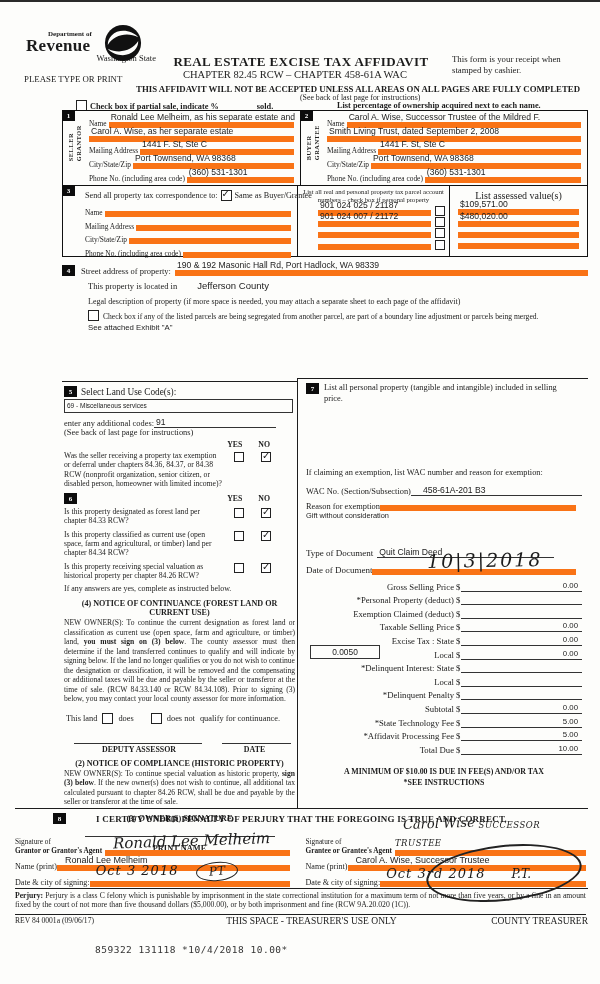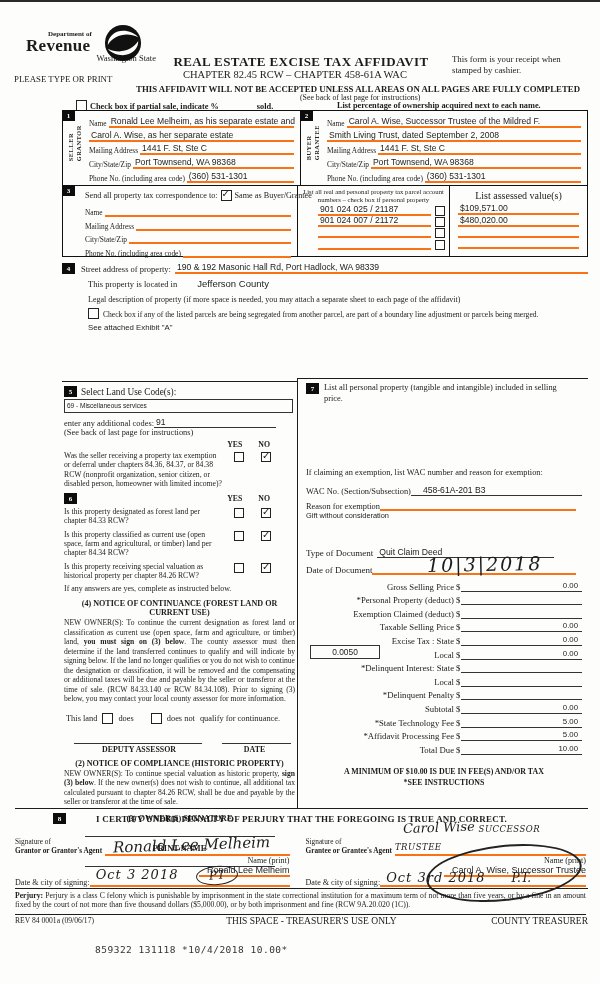--- a/index.html
+++ b/index.html
@@ -7,21 +7,21 @@
   .topline{position:absolute;top:0;left:0;width:600px;height:2px;background:#2a2a2a;}
   
   .logo{position:absolute;top:30px;left:26px;width:130px;}
   .l-dept{font-size:7px;font-weight:bold;margin-left:22px;}
   .l-rev{font-size:17px;font-weight:bold;letter-spacing:.3px;line-height:15px;}
   .l-state{font-size:8.5px;margin-left:0;text-align:right;}
   .logo-mark{position:absolute;left:78px;top:-6px;}
   .title{position:absolute;top:54px;left:136px;width:330px;text-align:center;font-weight:bold;font-size:13px;letter-spacing:.4px;}
   .chapter{position:absolute;top:69px;left:130px;width:330px;text-align:center;font-size:10.5px;}
   .receipt{position:absolute;top:54px;left:452px;width:130px;font-size:8.8px;line-height:10.5px;}
-  .typeprint{position:absolute;top:74px;left:14px;font-size:8.8px;}
+  .typeprint{position:absolute;top:74px;left:24px;font-size:8.8px;}
   .warning{position:absolute;top:84px;left:0;width:580px;text-align:right;font-weight:bold;font-size:8.8px;}
   .seeback{position:absolute;top:93px;left:300px;font-size:7.8px;}
   .partialrow{position:absolute;top:100px;left:76px;display:flex;align-items:flex-end;font-size:8.3px;font-weight:bold;}
   .ownership{position:absolute;top:101px;left:337px;font-size:8.3px;font-weight:bold;}
   
   .cb{display:inline-block;width:9px;height:9px;border:1.2px solid #222;background:#fff;vertical-align:-1px;position:relative;flex:none;}
   .cb .ck{position:absolute;left:0;top:-3px;font-size:10px;font-weight:bold;font-family:"DejaVu Sans",sans-serif;}
   .blank{display:inline-block;width:32px;border-bottom:1px solid #333;height:8px;margin:0 3px;}
   
   .mainbox{position:absolute;top:110px;left:62px;width:526px;height:147px;border:1.5px solid #111;box-sizing:border-box;}
@@ -33,21 +33,21 @@
   .corr{width:235px;border-right:1.3px solid #111;}
   .parc{width:152px;border-right:1.3px solid #111;}
   .assess{flex:1;}
   .tab{display:inline-flex;align-items:center;justify-content:center;width:13px;height:11px;background:#0c0c0c;color:#fff;font-size:7px;font-weight:bold;flex:none;}
   .tab.corner{position:absolute;left:-1px;top:-1px;}
   .vlabels{position:absolute;left:4px;top:14px;display:flex;gap:1px;}
   .vlabels span{writing-mode:vertical-rl;transform:rotate(180deg);font-size:6.3px;font-weight:bold;letter-spacing:.6px;}
   .fields{margin:3px 6px 0 26px;}
   .frow{display:flex;align-items:flex-end;height:13.8px;}
   .lab{font-size:7.4px;white-space:nowrap;padding-right:2px;}
-  .grow{flex:1;border-bottom:2px solid #f97316;min-width:0;}
+  .grow{flex:1;border-bottom:6px solid #f97316;min-width:0;}
   .val{font-family:"Liberation Sans","DejaVu Sans",sans-serif;font-size:8.6px;white-space:nowrap;padding-left:2px;}
   
   .corr .fields{margin:2px 6px 0 22px;}
   .sendline{display:flex;align-items:center;gap:3px;font-size:8.2px;margin:4px 4px 2px 22px;white-space:nowrap;}
   .phead{font-size:6.7px;line-height:7.8px;text-align:center;padding:2px 3px 1px 3px;}
   .prow{display:flex;align-items:flex-end;height:11.3px;margin:0 4px 0 20px;}
   .prow .cb{width:8px;height:8px;margin-left:4px;}
   .ahead{font-size:10px;text-align:center;padding:4px 2px 3px 2px;}
   .arow{display:flex;align-items:flex-end;height:11.3px;margin:0 8px;}
   
@@ -117,21 +117,21 @@
   .s8tab{position:absolute;top:813px;left:53px;}
   .s8head{position:absolute;top:814px;left:15px;width:573px;text-align:center;font-weight:bold;font-size:9px;letter-spacing:.2px;}
   .s8grid{position:absolute;top:829px;left:15px;width:573px;display:flex;}
   .s8col{width:50%;position:relative;box-sizing:border-box;padding-right:12px;}
   .s8col.right{padding-right:2px;padding-left:4px;}
   .sigrow{display:flex;align-items:flex-end;height:27px;}
   .siglabels{font-size:7.3px;line-height:8.8px;white-space:nowrap;padding-right:3px;}
   .script{font-family:"DejaVu Serif",serif;font-style:italic;font-size:15px;white-space:nowrap;display:inline-block;transform:rotate(-2deg);padding-left:8px;}
   .script.small{font-size:13px;}
   .handcaps{font-family:"DejaVu Serif",serif;font-style:italic;font-size:8.5px;letter-spacing:.5px;}
-  .nrow{display:flex;align-items:flex-end;height:15px;font-size:8.1px;white-space:nowrap;flex-direction:column;}
+  .nrow{display:flex;align-items:flex-end;height:15px;font-size:8.1px;white-space:nowrap;}
   .drow{display:flex;align-items:flex-end;height:16px;font-size:8.1px;white-space:nowrap;}
   .hand{font-family:"DejaVu Serif",serif;font-style:italic;}
   .handdate{font-size:13px;padding-left:6px;letter-spacing:1px;}
   .oval{display:inline-block;border:1.6px solid #222;border-radius:50%;padding:1px 12px 2px 12px;transform:rotate(-5deg);margin-left:18px;font-size:12px;}
   .bigoval{position:absolute;right:6px;top:16px;width:152px;height:52px;border:2px solid #222;border-radius:50%;transform:rotate(-6deg);pointer-events:none;}
   
   .perjury{position:absolute;top:891px;left:15px;width:571px;font-size:7.7px;line-height:9.4px;text-align:justify;border-bottom:1.4px solid #1d1d1d;padding-bottom:4px;}
   .footer{position:absolute;top:916px;left:15px;width:573px;display:flex;}
   .f-rev{width:170px;font-size:7.6px;}
   .f-space{flex:1;text-align:center;font-size:9.5px;}

